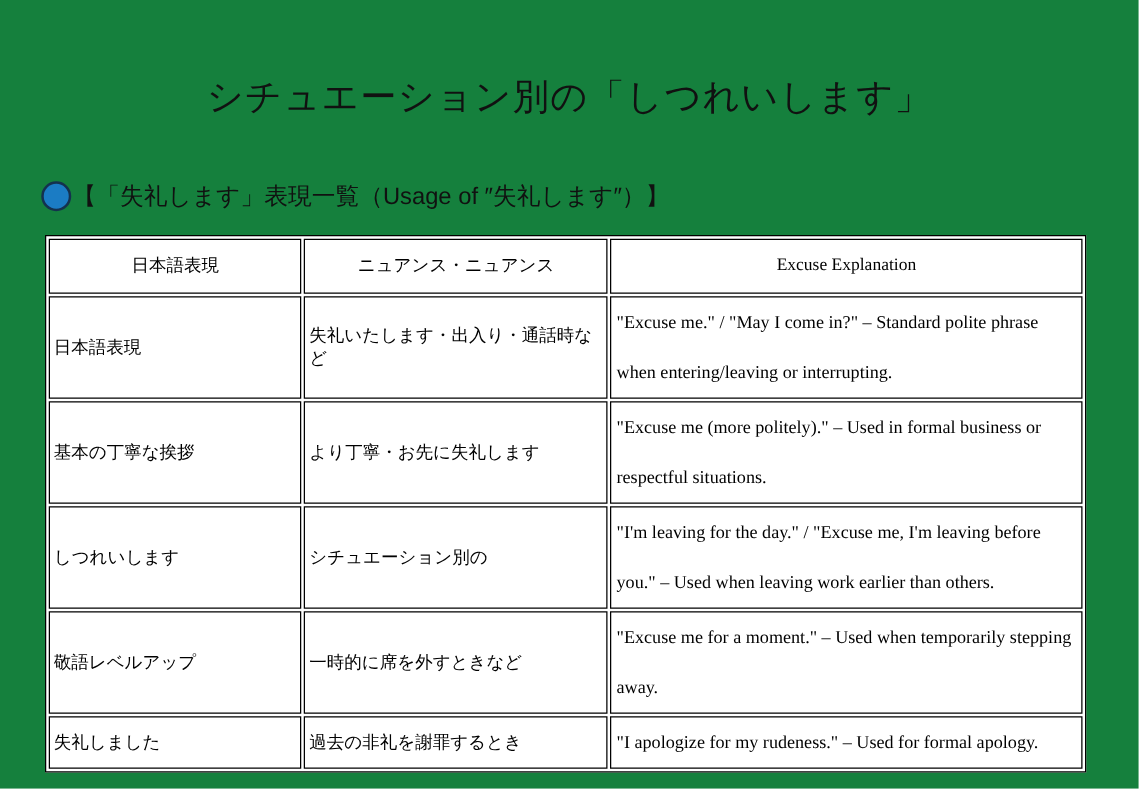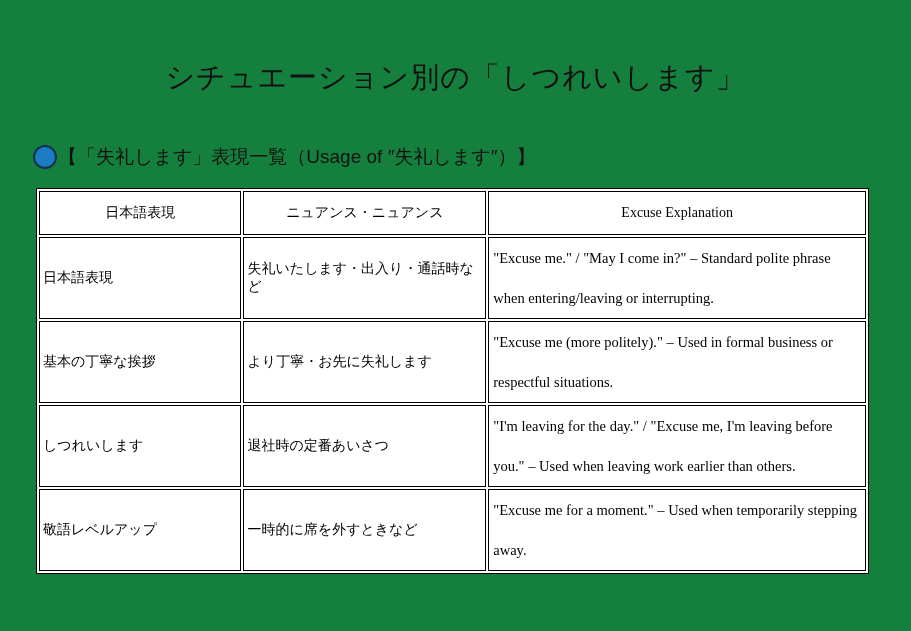--- a/index.html
+++ b/index.html
@@ -117,24 +117,29 @@
         <td class="cell-nuance">失礼いたします・出入り・通話時など</td>
         <td class="cell-en">"Excuse me." / "May I come in?" – Standard polite phrase when entering/leaving or interrupting.</td>
       </tr>
       <tr class="data-row">
         <td class="cell-jp">基本の丁寧な挨拶</td>
         <td class="cell-nuance">より丁寧・お先に失礼します</td>
         <td class="cell-en">"Excuse me (more politely)." – Used in formal business or respectful situations.</td>
       </tr>
       <tr class="data-row">
         <td class="cell-jp">しつれいします</td>
-        <td class="cell-nuance">退社時の定番あいさつ</td>
+        <td class="cell-nuance">シチュエーション別の</td>
         <td class="cell-en">"I'm leaving for the day." / "Excuse me, I'm leaving before you." – Used when leaving work earlier than others.</td>
       </tr>
       <tr class="data-row">
         <td class="cell-jp">敬語レベルアップ</td>
         <td class="cell-nuance">一時的に席を外すときなど</td>
         <td class="cell-en">"Excuse me for a moment." – Used when temporarily stepping away.</td>
       </tr>
+      <tr class="data-row-last">
+        <td class="cell-jp">失礼しました</td>
+        <td class="cell-nuance">過去の非礼を謝罪するとき</td>
+        <td class="cell-en">"I apologize for my rudeness." – Used for formal apology.</td>
+      </tr>
     </tbody>
   </table>
 
 </div>
 
 </body></html>

